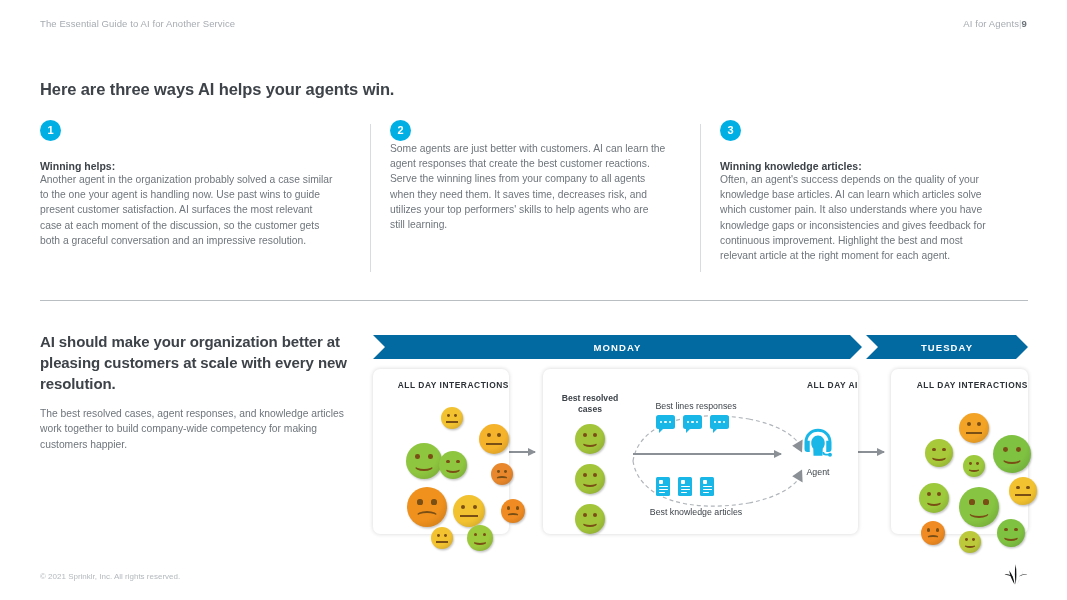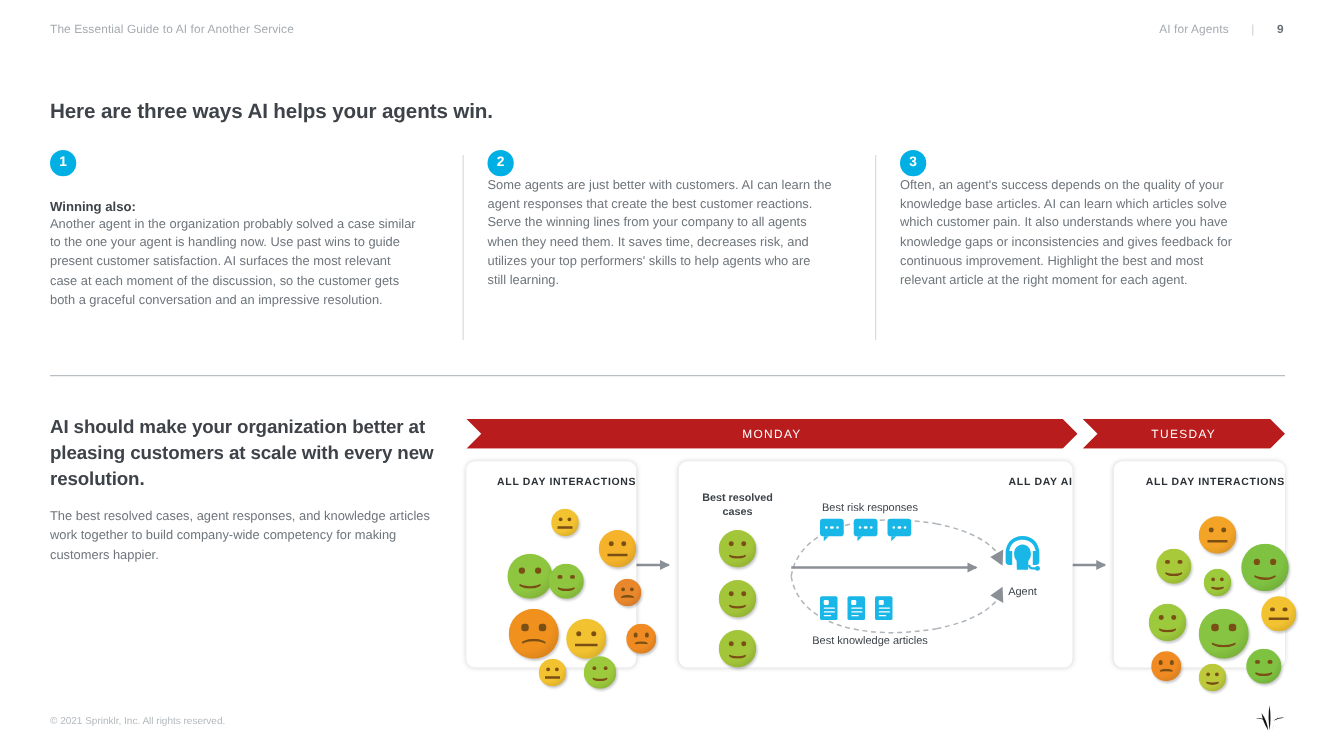--- a/index.html
+++ b/index.html
@@ -18,21 +18,21 @@
   .page-header {
     position: absolute;
     top: 18px; left: 40px; right: 40px;
     display: flex;
     justify-content: space-between;
     align-items: baseline;
     font-size: 9.5px;
     color: #a6abb0;
     letter-spacing: .1px;
   }
-  .hdr-right { display: flex; align-items: baseline; gap: 18px; }
+  .hdr-right { display: flex; align-items: baseline; gap: 0; }
   .hdr-sep { color: #c9ced2; }
   .hdr-page { font-weight: bold; color: #6c7378; }
 
   
   .main-title {
     position: absolute;
     top: 80px; left: 40px;
     font-size: 16.5px;
     font-weight: bold;
     color: #3d4349;
@@ -109,24 +109,24 @@
   
   .banner-row {
     position: absolute;
     top: 335px; left: 373px;
     width: 655px;
     height: 24px;
     display: flex;
     gap: 4px;
   }
   .banner {
-    background: #b91c1c;
+    background: #0369a1;
     color: #ffffff;
     font-size: 9.5px;
-    font-weight: normal;
+    font-weight: bold;
     letter-spacing: 1.1px;
     display: flex;
     align-items: center;
     justify-content: center;
     clip-path: polygon(0 0, calc(100% - 12px) 0, 100% 50%, calc(100% - 12px) 100%, 0 100%, 12px 50%);
   }
   .banner-monday { width: 489px; }
   .banner-tuesday { width: 162px; }
 
   
@@ -334,33 +334,34 @@
     <span class="hdr-page">9</span>
   </span>
 </div>
 
 <div class="main-title">Here are three ways AI helps your agents win.</div>
 
 <div class="columns">
 
   <div class="col">
     <div class="badge">1</div>
-    <div class="col-head">Winning also:</div>
+    <div class="col-head">Winning helps:</div>
     <div class="col-body">Another agent in the organization probably solved a case similar to the one your agent is handling now. Use past wins to guide present customer satisfaction. AI surfaces the most relevant case at each moment of the discussion, so the customer gets both a graceful conversation and an impressive resolution.</div>
   </div>
 
   <div class="col">
     <div class="col-divider"></div>
     <div class="badge">2</div>
     <div class="col-body">Some agents are just better with customers. AI can learn the agent responses that create the best customer reactions. Serve the winning lines from your company to all agents when they need them. It saves time, decreases risk, and utilizes your top performers' skills to help agents who are still learning.</div>
   </div>
 
   <div class="col">
     <div class="col-divider"></div>
     <div class="badge">3</div>
+    <div class="col-head">Winning knowledge articles:</div>
     <div class="col-body">Often, an agent's success depends on the quality of your knowledge base articles. AI can learn which articles solve which customer pain. It also understands where you have knowledge gaps or inconsistencies and gives feedback for continuous improvement. Highlight the best and most relevant article at the right moment for each agent.</div>
   </div>
 
 </div>
 
 <div class="rule"></div>
 
 <div class="lower-left">
   <div class="ll-title">AI should make your organization better at pleasing customers at scale with every new resolution.</div>
   <div class="ll-body">The best resolved cases, agent responses, and knowledge articles work together to build company-wide competency for making customers happier.</div>
@@ -456,21 +457,21 @@
 
     <svg class="curve" width="180" height="110" viewBox="0 0 180 110">
       <path d="M4,56 C10,18 60,4 120,14" fill="none" stroke="#b0b5ba" stroke-width="1.2" stroke-dasharray="4 3"></path>
       <path d="M120,14 C150,20 164,30 171,40" fill="none" stroke="#b0b5ba" stroke-width="1.2" stroke-dasharray="4 3"></path>
       <polygon points="170,34 177,45 165,45" fill="#8a9096" transform="rotate(35 171,40)"></polygon>
       <path d="M4,56 C10,94 60,108 120,98" fill="none" stroke="#b0b5ba" stroke-width="1.2" stroke-dasharray="4 3"></path>
       <path d="M120,98 C150,92 164,82 171,72" fill="none" stroke="#b0b5ba" stroke-width="1.2" stroke-dasharray="4 3"></path>
       <polygon points="170,78 177,67 165,67" fill="#8a9096" transform="rotate(-35 171,72)"></polygon>
     </svg>
 
-    <div class="mid-label lbl-responses">Best risk responses</div>
+    <div class="mid-label lbl-responses">Best lines responses</div>
 
     <div class="icon-row row-bubbles">
       <div class="bubble">
           <i></i>
           <i></i>
           <i></i>
         </div>
       <div class="bubble">
           <i></i>
           <i></i>

